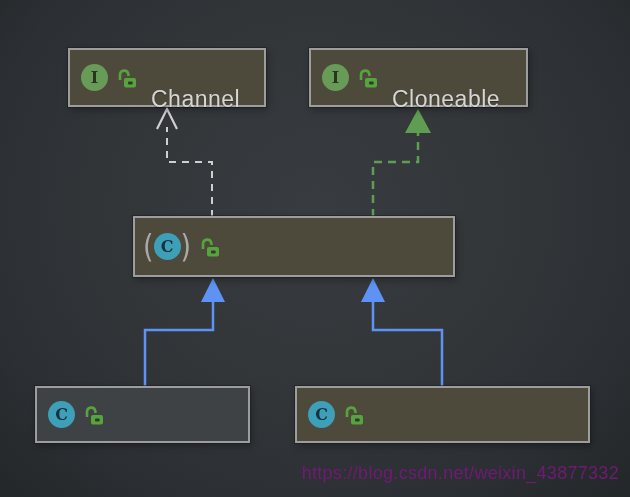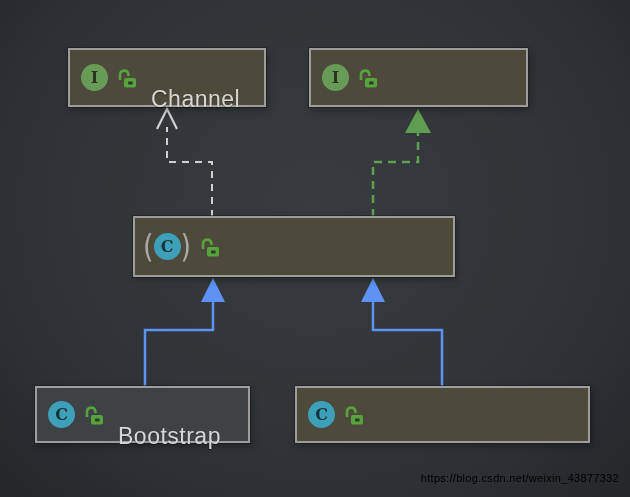--- a/index.html
+++ b/index.html
@@ -36,21 +36,21 @@
   .head-gray{stroke:var(--edge-dashed-gray);stroke-width:2.2;fill:none;}
   .edge-green{stroke:var(--edge-implements-green);stroke-width:2.5;fill:none;stroke-dasharray:8 6;}
   .head-green{fill:var(--edge-implements-green);stroke:none;}
   .edge-blue{stroke:var(--edge-extends-blue);stroke-width:2.5;fill:none;}
   .head-blue{fill:var(--edge-extends-blue);stroke:none;}
   .lock-shackle{stroke:var(--lock-green);stroke-width:2.6;fill:none;}
   .lock-body{fill:var(--lock-green);}
   .lock-slot{fill:#313a2c;}
   .watermark{
     position:absolute;right:11px;bottom:13px;z-index:3;
-    font-size:11px;color:#000000;letter-spacing:.3px;
+    font-size:18px;color:#701a75;letter-spacing:.3px;
   }
 </style>
 </head>
 <body>
 
 <svg id="edges" width="630" height="497">
 
   <g>
     <path class="edge-gray" d="M212,217 V162 H167 V127"></path>
     <path class="head-gray" d="M157,129 L167,109 L177,129"></path>
@@ -86,20 +86,21 @@
 
 <div class="node olive" style="left:309px;top:48px;width:219px;height:59px;">
   <span class="badge iface">I</span>
   <span class="lock">
     <svg width="20" height="22" viewBox="0 0 20 22">
       <path class="lock-shackle" d="M3 13 L3 7.5 A4.2 4.2 0 0 1 11.3 7 L11.6 9"></path>
       <rect class="lock-body" x="7" y="11" width="12" height="9.5" rx="2"></rect>
       <rect class="lock-slot" x="11" y="14.4" width="4.6" height="3.2" rx="0.8"></rect>
     </svg>
   </span>
+  <span class="node-label">Cloneable</span>
 </div>
 
 <div class="node olive" style="left:133px;top:216px;width:322px;height:61px;padding-left:8px;">
   <span class="abstract-wrap">
     <span class="paren">(</span>
     <span class="badge cls">C</span>
     <span class="paren">)</span>
   </span>
   <span class="lock">
     <svg width="20" height="22" viewBox="0 0 20 22">
@@ -112,21 +113,20 @@
 
 <div class="node gray" style="left:35px;top:386px;width:215px;height:57px;">
   <span class="badge cls">C</span>
   <span class="lock">
     <svg width="20" height="22" viewBox="0 0 20 22">
       <path class="lock-shackle" d="M3 13 L3 7.5 A4.2 4.2 0 0 1 11.3 7 L11.6 9"></path>
       <rect class="lock-body" x="7" y="11" width="12" height="9.5" rx="2"></rect>
       <rect class="lock-slot" x="11" y="14.4" width="4.6" height="3.2" rx="0.8"></rect>
     </svg>
   </span>
-  <span class="node-label">Bootstrap</span>
 </div>
 
 <div class="node olive" style="left:295px;top:386px;width:295px;height:57px;">
   <span class="badge cls">C</span>
   <span class="lock">
     <svg width="20" height="22" viewBox="0 0 20 22">
       <path class="lock-shackle" d="M3 13 L3 7.5 A4.2 4.2 0 0 1 11.3 7 L11.6 9"></path>
       <rect class="lock-body" x="7" y="11" width="12" height="9.5" rx="2"></rect>
       <rect class="lock-slot" x="11" y="14.4" width="4.6" height="3.2" rx="0.8"></rect>
     </svg>

